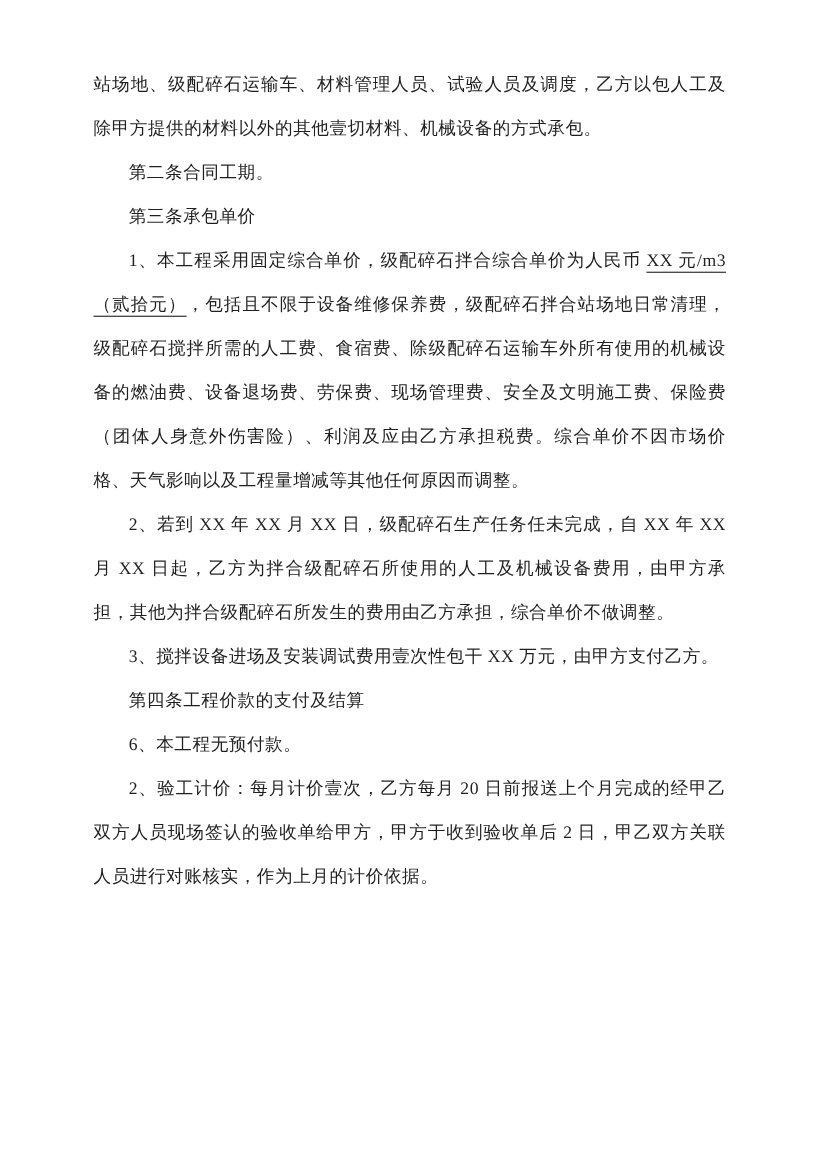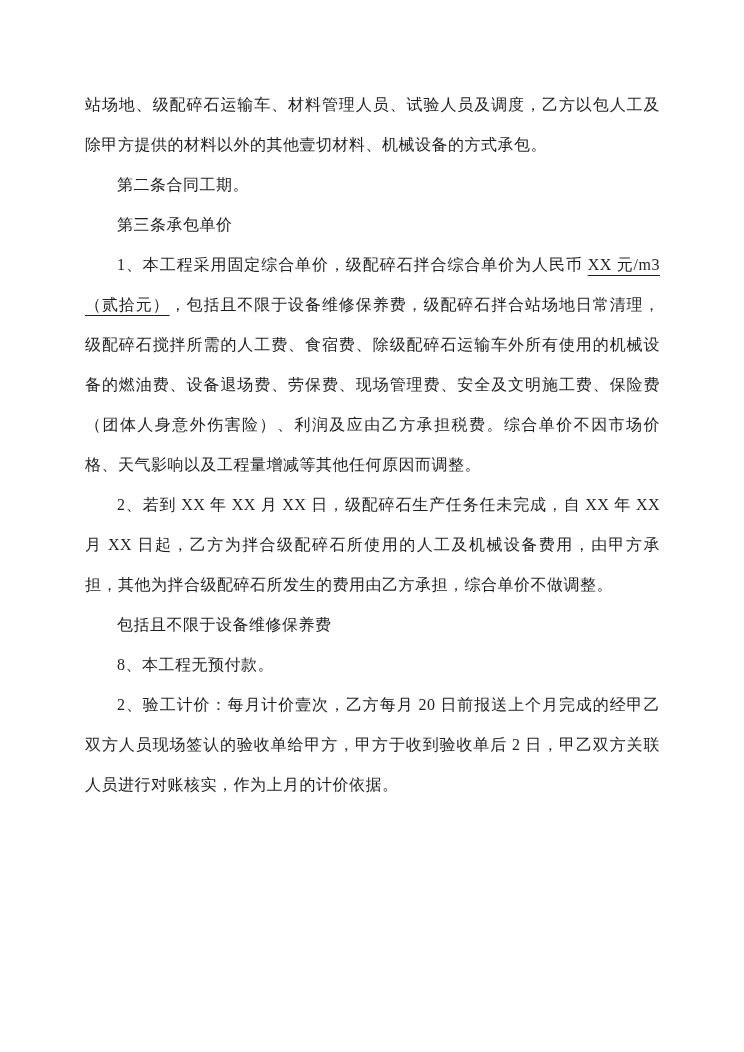--- a/index.html
+++ b/index.html
@@ -6,21 +6,21 @@
     margin: 0;
     padding: 0;
     background: #ffffff;
   }
   .page {
     position: relative;
     width: 744px;
     height: 1052px;
     background: #ffffff;
     box-sizing: border-box;
-    padding: 85px 84px 0 85px;
+    padding: 58px 84px 0 85px;
     overflow: hidden;
     font-family: "Liberation Serif", "DejaVu Serif", serif;
     color: #1f1f1f;
   }
   .para {
     margin: 0;
     font-size: 16px;
     line-height: 40px;
     text-align: justify;
     letter-spacing: 0.5px;
@@ -46,20 +46,21 @@
   <p class="para indent heading"><span>第二条合同工期。</span></p>
 
 
 
   <p class="para indent heading"><span>第三条承包单价</span></p>
 
   <p class="para indent"><span>1、本工程采用固定综合单价，级配碎石拌合综合单价为人民币 </span><span class="u">XX 元/m3（贰拾元）</span><span>，包括且不限于设备维修保养费，级配碎石拌合站场地日常清理，级配碎石搅拌所需的人工费、食宿费、除级配碎石运输车外所有使用的机械设备的燃油费、设备退场费、劳保费、现场管理费、安全及文明施工费、保险费（团体人身意外伤害险）、利润及应由乙方承担税费。综合单价不因市场价格、天气影响以及工程量增减等其他任何原因而调整。</span></p>
 
   <p class="para indent"><span>2、若到 XX 年 XX 月 XX 日，级配碎石生产任务任未完成，自 XX 年 XX 月 XX 日起，乙方为拌合级配碎石所使用的人工及机械设备费用，由甲方承担，其他为拌合级配碎石所发生的费用由乙方承担，综合单价不做调整。</span></p>
 
+  <p class="para indent"><span>3、搅拌设备进场及安装调试费用壹次性包干 XX 万元，由甲方支付乙方。</span></p>
 
-  <p class="para indent heading"><span>包括且不限于设备维修保养费</span></p>
+  <p class="para indent heading"><span>第四条工程价款的支付及结算</span></p>
 
-  <p class="para indent"><span>8、本工程无预付款。</span></p>
+  <p class="para indent"><span>6、本工程无预付款。</span></p>
 
   <p class="para indent"><span>2、验工计价：每月计价壹次，乙方每月 20 日前报送上个月完成的经甲乙双方人员现场签认的验收单给甲方，甲方于收到验收单后 2 日，甲乙双方关联人员进行对账核实，作为上月的计价依据。</span></p>
 
 </div>
 
 </body></html>

